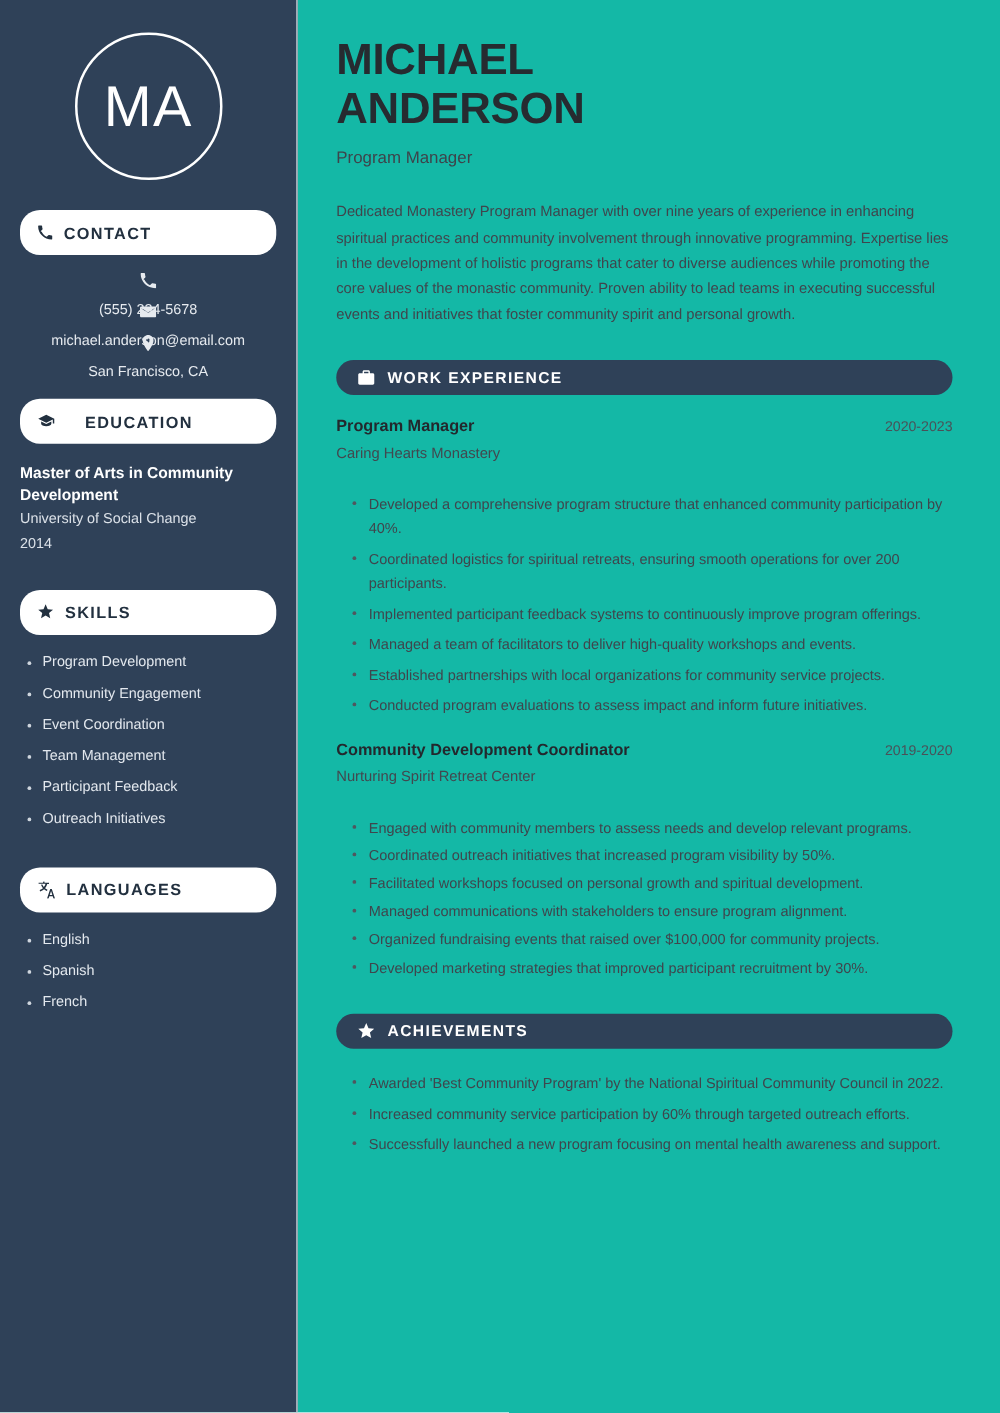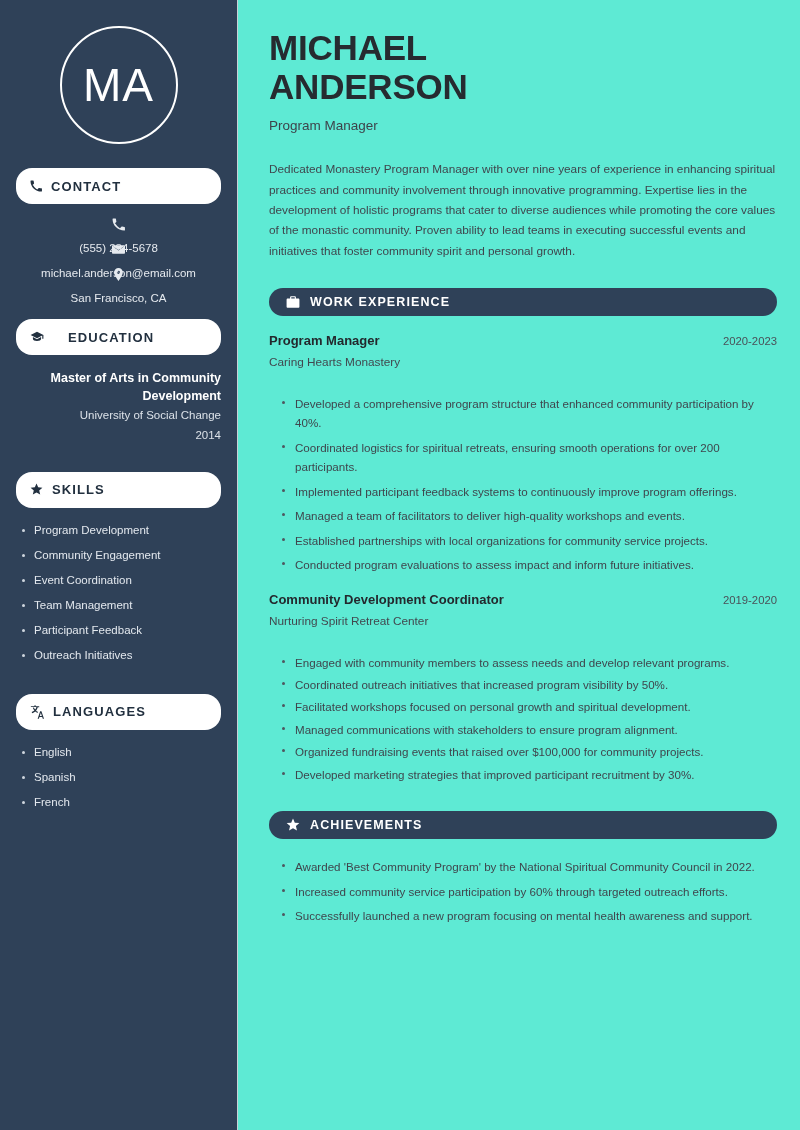--- a/index.html
+++ b/index.html
@@ -78,21 +78,21 @@
     display: flex;
     align-items: center;
     gap: 11px;
     height: 25px;
     color: #e6eaef;
     font-size: 11.5px;
     flex-direction: column;
   }
   .contact-item svg { flex: 0 0 14px; display: block; }
 
-  .edu-block { padding: 14px 16px 0 16px; text-align: right; }
+  .edu-block { padding: 14px 16px 0 16px; }
   .edu-degree {
     color: #ffffff;
     font-size: 12.5px;
     font-weight: bold;
     line-height: 1.45;
   }
   .edu-school, .edu-year {
     color: #dbe1e8;
     font-size: 11.5px;
     line-height: 1.75;
@@ -114,22 +114,22 @@
     top: 11px;
     width: 3px;
     height: 3px;
     border-radius: 50%;
     background: #cfd6de;
   }
 
   
   .main {
     flex: 1 1 auto;
-    padding: 28px 23px 0 31px;
-    background: #5eead4;
+    padding: 28px 38px 0 31px;
+    background: #14b8a6;
   }
 
   .name {
     color: #262b30;
     font-size: 35px;
     font-weight: bold;
     line-height: 1.12;
     letter-spacing: -0.2px;
   }
   .role {

